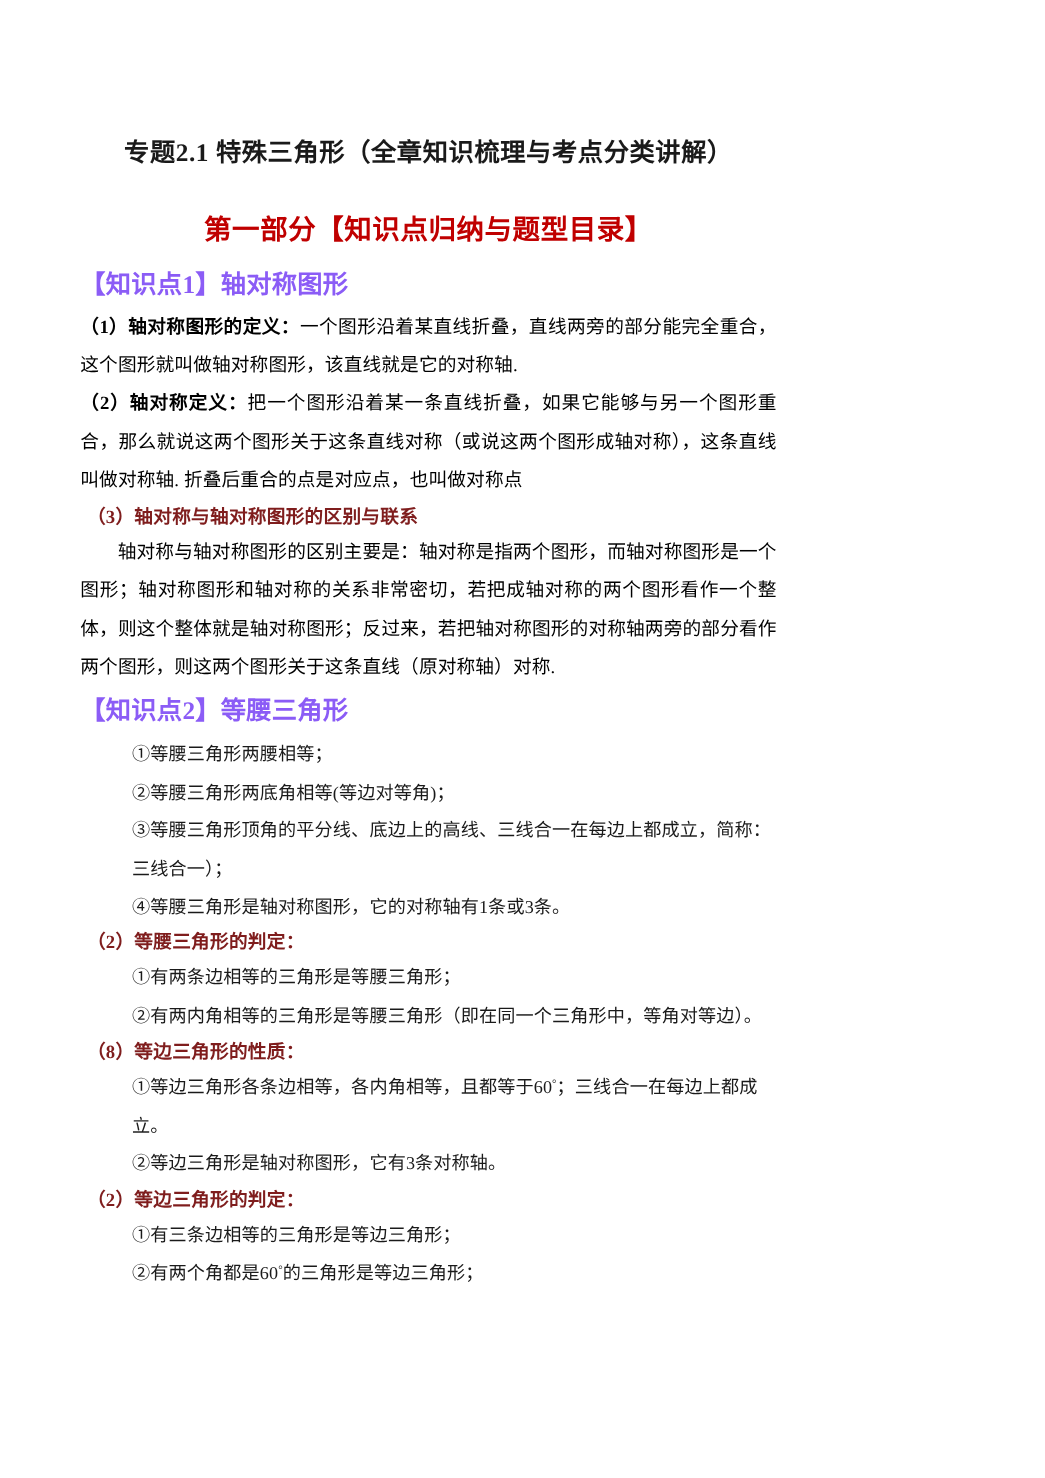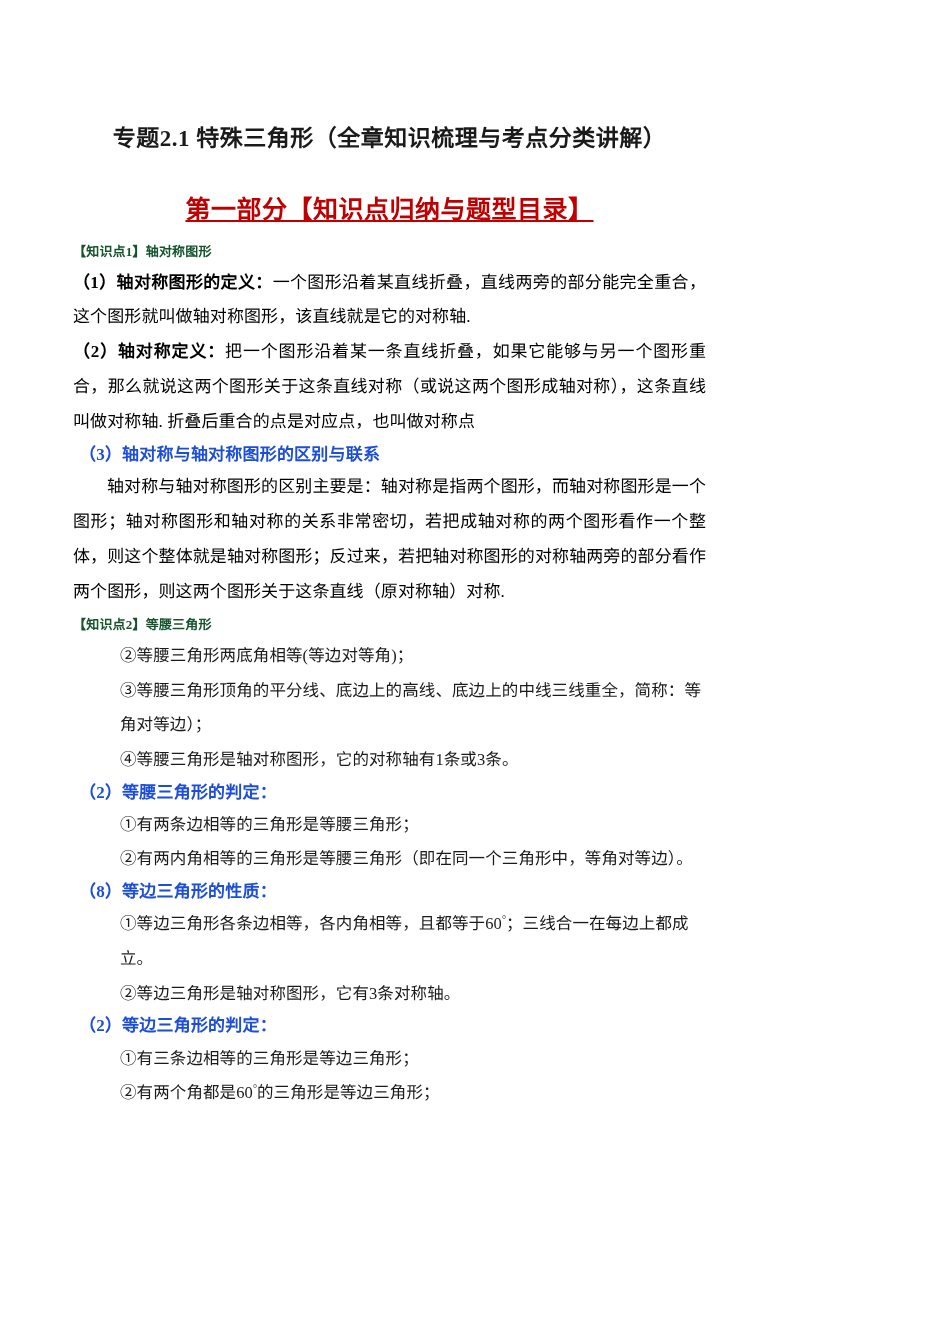--- a/index.html
+++ b/index.html
@@ -38,38 +38,37 @@
   }
 
   .part-title {
     font-size: 25px;
     font-weight: 700;
     text-align: center;
     color: #c00000;
     letter-spacing: 0.5px;
     line-height: 1.5;
     margin: 34px 0 14px 0;
-    text-decoration: underline;
   }
 
   
   .kp-heading {
-    font-size: 13px;
+    font-size: 23px;
     font-weight: 700;
-    color: #14532d;
+    color: #8b5cf6;
     line-height: 1.5;
     margin: 6px 0 4px 0;
     letter-spacing: 0.2px;
   }
 
   
   .sub-heading {
     font-size: 17px;
     font-weight: 700;
-    color: #1d4ed8;
+    color: #7f1d1d;
     line-height: 1.55;
     margin: 2px 0 2px 0;
     text-indent: 6px;
     letter-spacing: 0.2px;
   }
 
   
   .body-para {
     font-size: 17px;
     line-height: 2.05;
@@ -121,22 +120,23 @@
     <span class="lead">（2）轴对称定义：</span><span>把一个图形沿着某一条直线折叠，如果它能够与另一个图形重合，那么就说这两个图形关于这条直线对称（或说这两个图形成轴对称），这条直线叫做对称轴. 折叠后重合的点是对应点，也叫做对称点</span>
   </p>
 
   <p class="sub-heading">（3）轴对称与轴对称图形的区别与联系</p>
 
   <p class="body-para indent2">轴对称与轴对称图形的区别主要是：轴对称是指两个图形，而轴对称图形是一个图形；轴对称图形和轴对称的关系非常密切，若把成轴对称的两个图形看作一个整体，则这个整体就是轴对称图形；反过来，若把轴对称图形的对称轴两旁的部分看作两个图形，则这两个图形关于这条直线（原对称轴）对称.</p>
 
   <h3 class="kp-heading">【知识点2】等腰三角形</h3>
 
 
+  <p class="circ-item">①等腰三角形两腰相等；</p>
   <p class="circ-item">②等腰三角形两底角相等(等边对等角)；</p>
-  <p class="circ-item">③等腰三角形顶角的平分线、底边上的高线、底边上的中线三线重全，简称：等角对等边）；</p>
+  <p class="circ-item">③等腰三角形顶角的平分线、底边上的高线、三线合一在每边上都成立，简称：三线合一）；</p>
   <p class="circ-item">④等腰三角形是轴对称图形，它的对称轴有1条或3条。</p>
 
   <p class="sub-heading">（2）等腰三角形的判定：</p>
 
   <p class="circ-item">①有两条边相等的三角形是等腰三角形；</p>
   <p class="circ-item">②有两内角相等的三角形是等腰三角形（即在同一个三角形中，等角对等边）。</p>
 
 
   <p class="sub-heading">（8）等边三角形的性质：</p>
 

